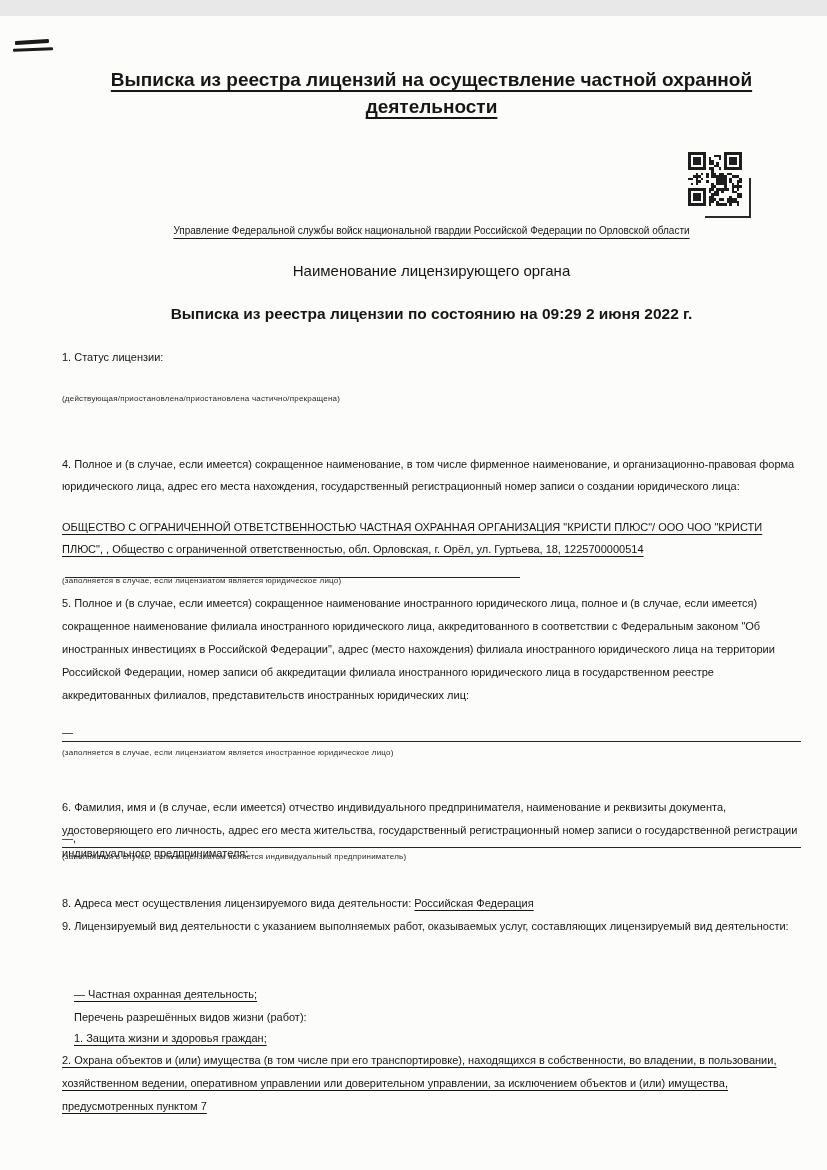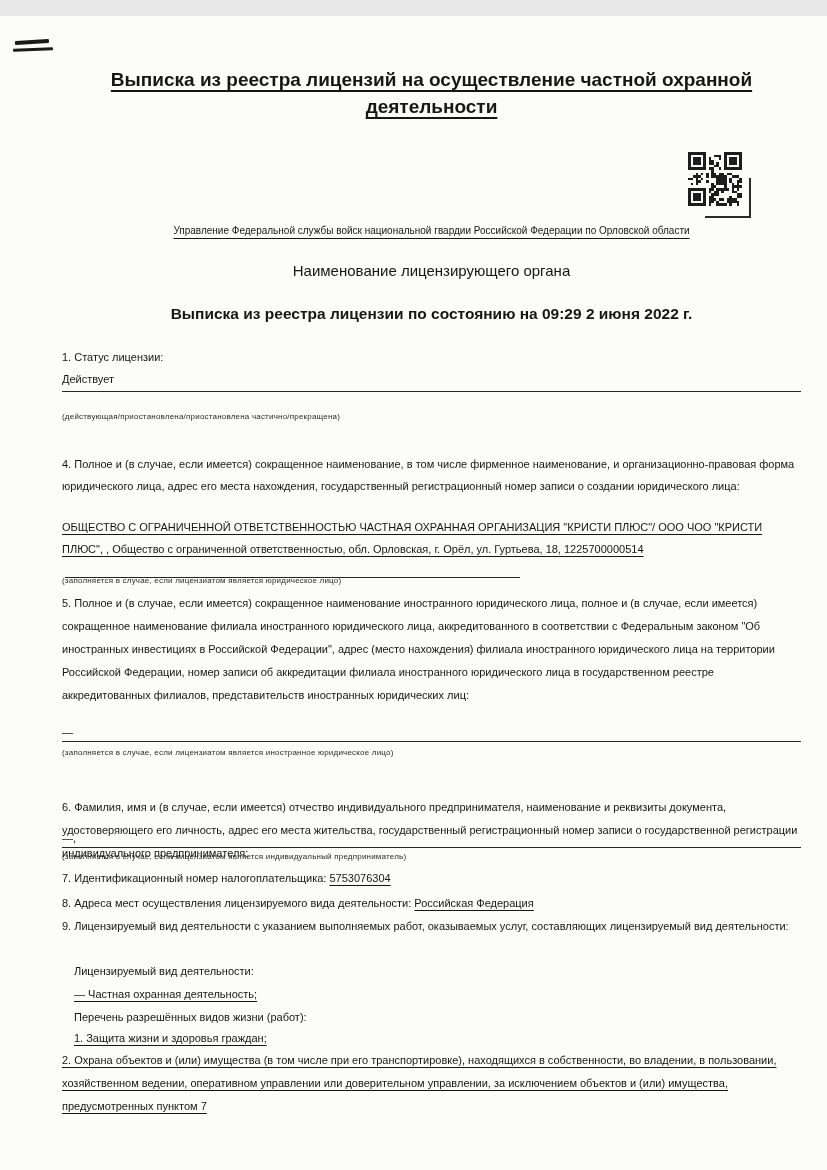--- a/index.html
+++ b/index.html
@@ -281,51 +281,45 @@
   </div>
   <div class="corner-bracket"></div>
 
   <div class="abs center authority" style="top:201px">Управление Федеральной службы войск национальной гвардии Российской Федерации по Орловской области</div>
 
   <div class="abs center caption" style="top:246px">Наименование лицензирующего органа</div>
 
   <div class="abs center extract-line" style="top:289px">Выписка из реестра лицензии по состоянию на 09:29 2 июня 2022 г.</div>
 
   <div class="abs body-text" style="top:330px">1. Статус лицензии:</div>
-  <div class="abs body-text rule" style="top:352px;height:23px">Действует</div>
-  <div class="abs small-note" style="top:396px">(действующая/приостановлена/приостановлена частично/прекращена)</div>
+  <div class="abs small-note" style="top:378px">(действующая/приостановлена/приостановлена частично/прекращена)</div>
 
 
 
   <div class="abs body-text" style="top:437px;line-height:22px">4. Полное и (в случае, если имеется) сокращенное наименование, в том числе фирменное наименование, и организационно-правовая форма юридического лица, адрес его места нахождения, государственный регистрационный номер записи о создании юридического лица:</div>
   <div class="abs body-text" style="top:500px;line-height:22px">
     <span class="u fill-after">ОБЩЕСТВО С ОГРАНИЧЕННОЙ ОТВЕТСТВЕННОСТЬЮ ЧАСТНАЯ ОХРАННАЯ ОРГАНИЗАЦИЯ "КРИСТИ ПЛЮС"/ ООО ЧОО "КРИСТИ ПЛЮС", , Общество с ограниченной ответственностью, обл. Орловская, г. Орёл, ул. Гуртьева, 18, 1225700000514</span>
   </div>
   <div class="abs small-note" style="top:560px">(заполняется в случае, если лицензиатом является юридическое лицо)</div>
 
   <div class="abs body-text" style="top:576px">5. Полное и (в случае, если имеется) сокращенное наименование иностранного юридического лица, полное и (в случае, если имеется) сокращенное наименование филиала иностранного юридического лица, аккредитованного в соответствии с Федеральным законом "Об иностранных инвестициях в Российской Федерации", адрес (место нахождения) филиала иностранного юридического лица на территории Российской Федерации, номер записи об аккредитации филиала иностранного юридического лица в государственном реестре аккредитованных филиалов, представительств иностранных юридических лиц:</div>
   <div class="abs body-text rule" style="top:705px;height:20px">—</div>
   <div class="abs small-note" style="top:732px">(заполняется в случае, если лицензиатом является иностранное юридическое лицо)</div>
 
   <div class="abs body-text" style="top:780px">6. Фамилия, имя и (в случае, если имеется) отчество индивидуального предпринимателя, наименование и реквизиты документа, удостоверяющего его личность, адрес его места жительства, государственный регистрационный номер записи о государственной регистрации индивидуального предпринимателя:</div>
   <div class="abs body-text rule" style="top:811px;height:20px">—,</div>
   <div class="abs small-note" style="top:836px">(заполняется в случае, если лицензиатом является индивидуальный предприниматель)</div>
 
-  <div class="abs body-text" style="top:851px">
-    <span>7. Идентификационный номер налогоплательщика:</span>
-    <span class="u">5753076304</span>
-  </div>
 
   <div class="abs body-text" style="top:876px">
     <span>8. Адреса мест осуществления лицензируемого вида деятельности:</span>
     <span class="u">Российская Федерация</span>
   </div>
 
   <div class="abs body-text" style="top:899px">9. Лицензируемый вид деятельности с указанием выполняемых работ, оказываемых услуг, составляющих лицензируемый вид деятельности:</div>
-  <div class="abs body-text indent" style="top:944px">Лицензируемый вид деятельности:</div>
   <div class="abs body-text indent" style="top:967px">
     <span class="u">— Частная охранная деятельность;</span>
   </div>
   <div class="abs body-text indent" style="top:990px">Перечень разрешённых видов жизни (работ):</div>
   <div class="abs body-text indent" style="top:1011px">
     <span class="u">1. Защита жизни и здоровья граждан;</span>
   </div>
   <div class="abs body-text" style="top:1033px">
     <span class="u" style="text-indent:12px;display:inline-block0">2. Охрана объектов и (или) имущества (в том числе при его транспортировке), находящихся в собственности, во владении, в пользовании, хозяйственном ведении, оперативном управлении или доверительном управлении, за исключением объектов и (или) имущества, предусмотренных пунктом 7</span>
   </div>

